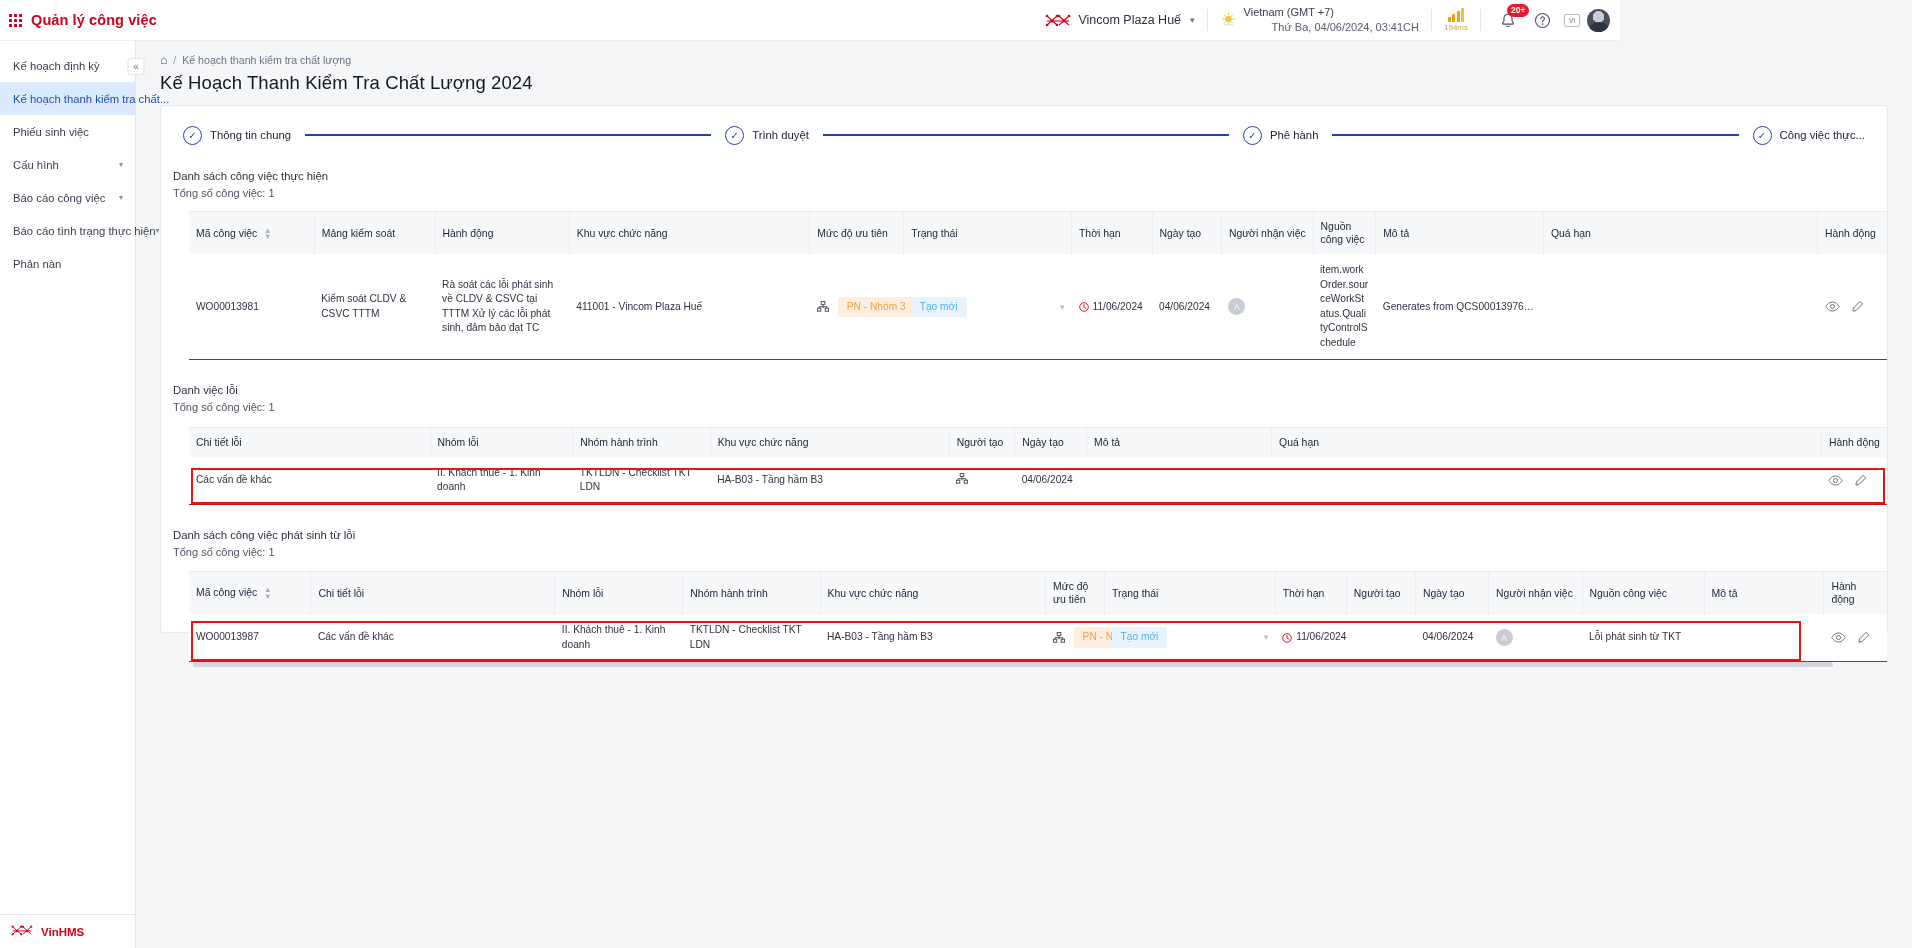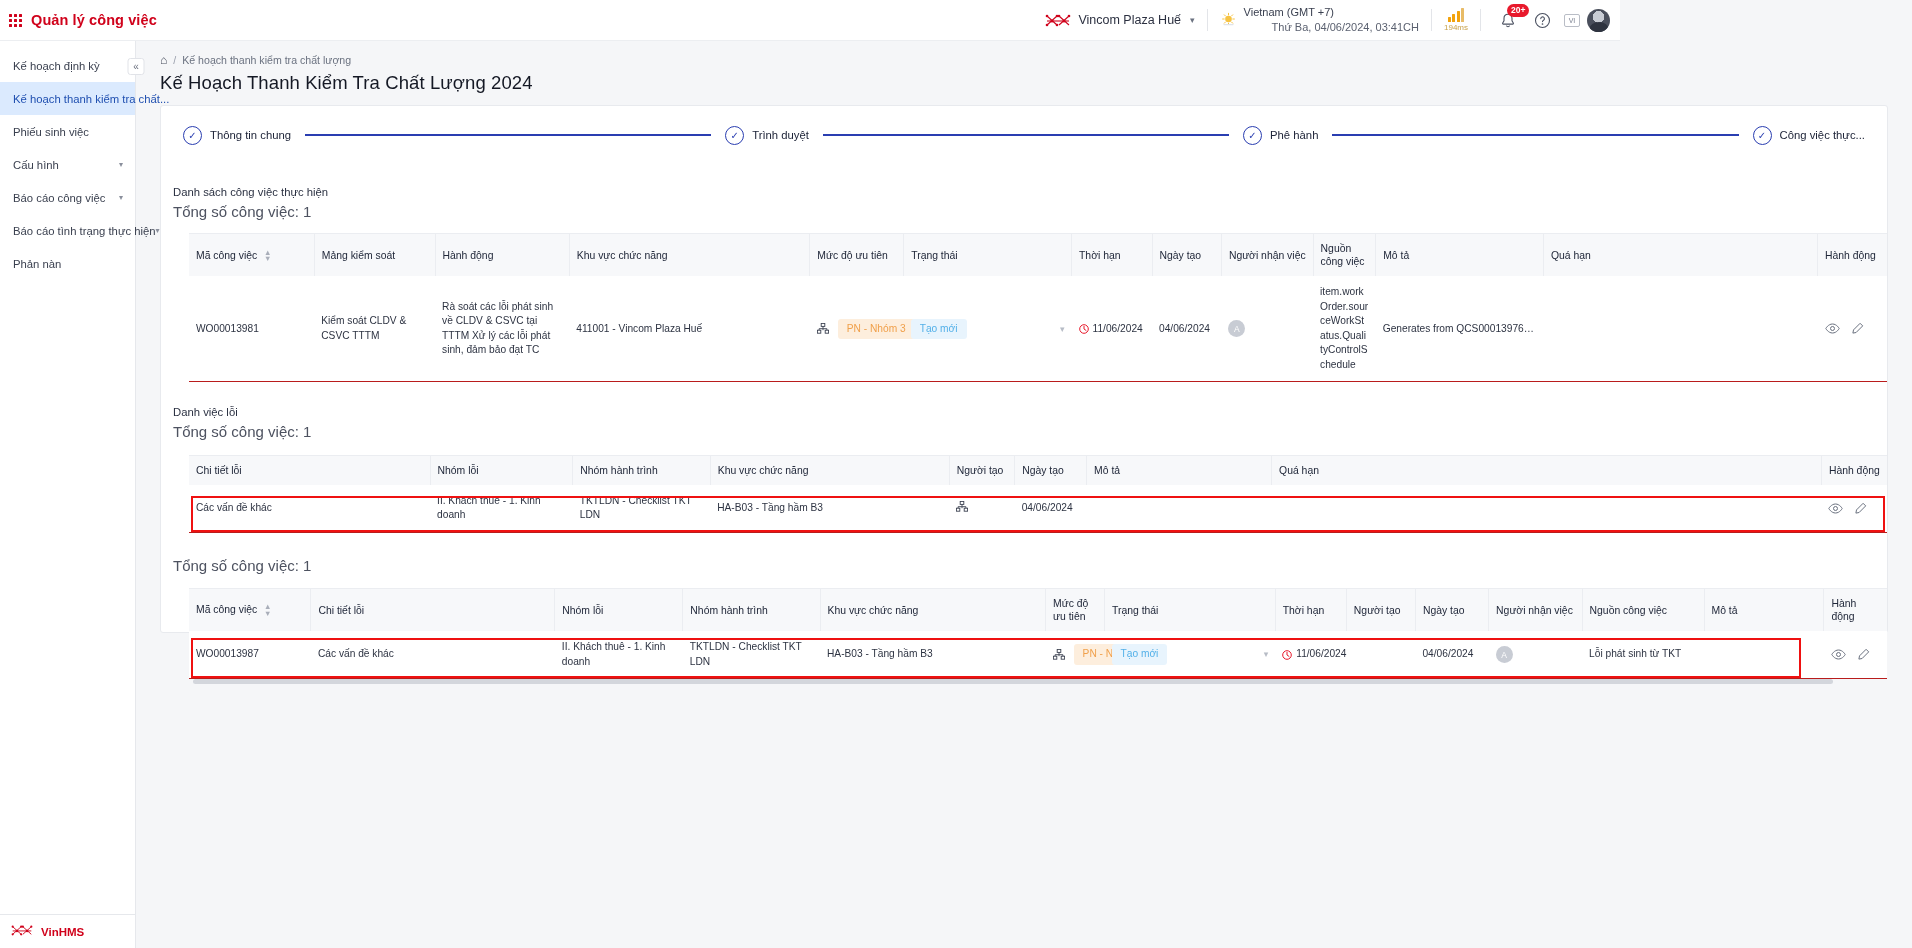--- a/index.html
+++ b/index.html
@@ -105,21 +105,21 @@
   .step-c {
     width: 19px; height: 19px; border-radius: 50%; border: 1.4px solid #2a3eb1;
     display: flex; align-items: center; justify-content: center; color: #2a3eb1; font-size: 10px;
   }
   .step-l { font-size: 11.3px; color: #20263a; white-space: nowrap; }
   .step-line { flex: 1 1 auto; height: 1.4px; background: #2a3eb1; margin: 0 14px; }
 
   
   .sec { padding: 0 0 0 12px; }
   .sec-h { font-size: 11.3px; color: #2b3142; line-height: 1.5; }
-  .sec-s { font-size: 15px; color: #4d5260; line-height: 1.5; }
+  .sec-s { font-size: 11px; color: #4d5260; line-height: 1.5; }
 
   table { border-collapse: collapse; width: 100%; table-layout: fixed; }
   thead tr { background: #f7f8fa; }
   th {
     font-size: 10.4px; font-weight: 400; color: #21283a; text-align: left;
     padding: 8px 7px; border-right: 1px solid #ebedf1; vertical-align: middle; line-height: 1.25;
   }
   th:last-child { border-right: none; }
   td {
     font-size: 10.2px; color: #2d3342; padding: 9px 7px; vertical-align: middle; line-height: 1.42;
@@ -334,21 +334,21 @@
         <span class="step-c">✓</span>
         <span class="step-l">Phê hành</span>
       </div>
       <div class="step-line"></div>
       <div class="step">
         <span class="step-c">✓</span>
         <span class="step-l">Công việc thực...</span>
       </div>
     </div>
 
-    <div class="sec" style="margin-top:20px">
+    <div class="sec" style="margin-top:4px">
       <div class="sec-h">Danh sách công việc thực hiện</div>
       <div class="sec-s">Tổng số công việc: 1</div>
     </div>
 
     <div class="tbl-wrap" style="margin-top:10px">
       <table>
         <colgroup>
           <col style="width:112px">
             <col style="width:108px">
             <col style="width:120px">
@@ -503,20 +503,21 @@
                 </svg>
               </span>
             </td>
           </tr>
         </tbody>
       </table>
       <div class="hl-box" style="left:2px; right:2px; bottom:0px; height:36px;"></div>
     </div>
 
     <div class="sec" style="margin-top:22px">
+      <div class="sec-h">Danh sách công việc phát sinh từ lỗi</div>
       <div class="sec-s">Tổng số công việc: 1</div>
     </div>
 
     <div class="tbl-wrap hl-wrap" style="margin-top:11px">
       <table>
         <colgroup>
           <col style="width:120px">
             <col style="width:240px">
             <col style="width:126px">
             <col style="width:135px">

